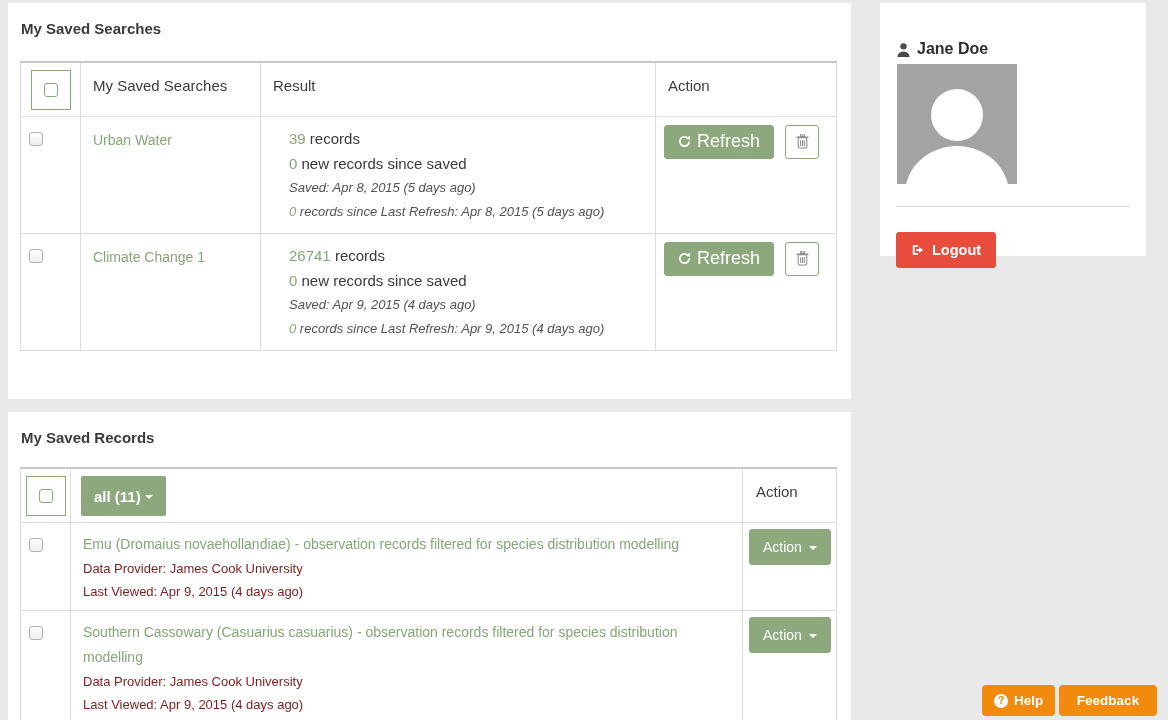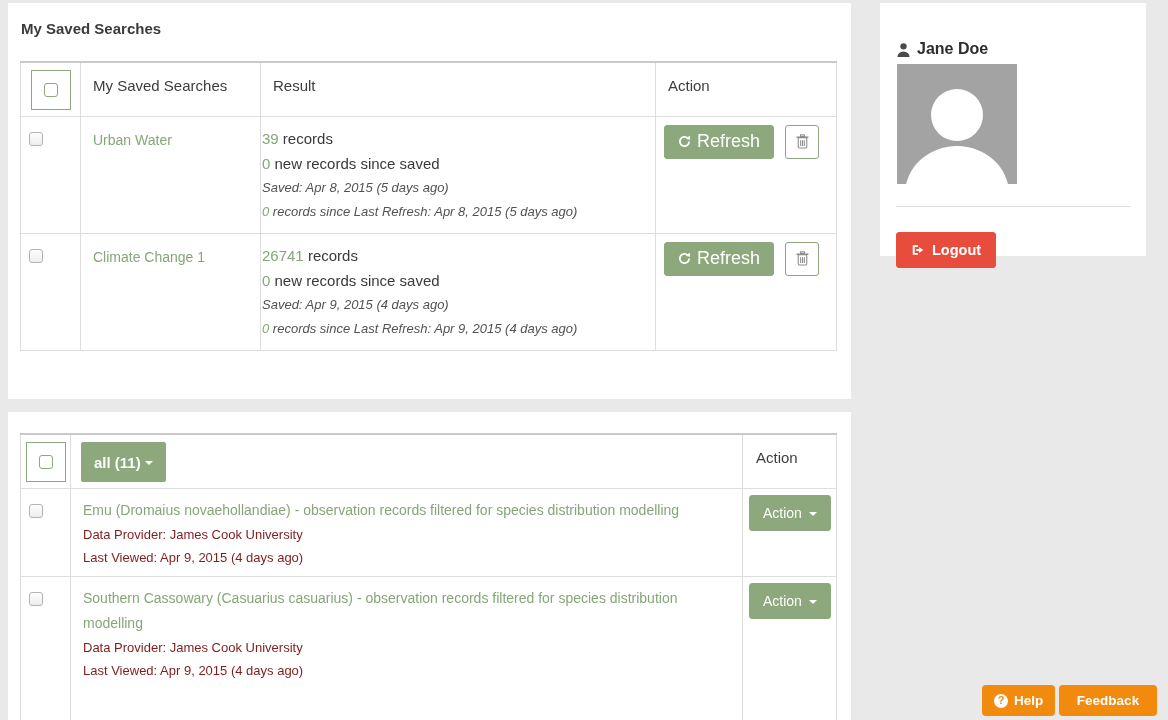--- a/index.html
+++ b/index.html
@@ -29,21 +29,21 @@
   .checkbox { width:14px; height:14px; border:1px solid #b3b3b3; border-radius:3px;
               background:linear-gradient(#fdfdfd,#eeeeee); display:inline-block; cursor:pointer; }
   .hdr-check-box .checkbox { border-color:#8ca87c; background:#ffffff; }
 
   .row-tall td { height:114px; }
   .row-rec1 td { height:88px; }
 
   .name-cell { padding:14px 12px; }
   .search-link { font-size:14px; color:#86a678; text-decoration:none; cursor:pointer; }
 
-  .result-cell { padding:9px 1px; }
+  .result-cell { padding:9px 28px; }
   .line-big   { font-size:15px; color:#3a3a3a; line-height:25px; }
   .line-small { font-size:13px; color:#525252; line-height:24px;font-style:italic; }
   .green { color:#86a678; }
 
   .action-cell { padding:8px 0 0 8px; white-space:nowrap; }
   .btn { display:inline-flex; align-items:center; border-radius:3px; cursor:pointer; border:1px solid transparent; }
   .btn-refresh { height:34px; padding:0 13px; background:#8ca87c; border-color:#8ca87c; color:#fff; font-size:18px; gap:6px; }
   .btn-trash { width:34px; height:34px; background:#fff; border-color:#8ca87c; justify-content:center; margin-left:7px; vertical-align:top; }
   .btn-action { height:36px; padding:0 13px; background:#8ca87c; border-color:#8ca87c; color:#fff; font-size:14px; gap:7px; }
   .btn-filter { height:40px; padding:0 12px; background:#8ca87c; border-color:#8ca87c; color:#fff; font-size:15px; font-weight:bold; gap:4px; border-radius:2px; }
@@ -157,20 +157,21 @@
               <line x1="7.7" y1="5.8" x2="7.7" y2="11.2" stroke="#8c8c8c"></line>
             </svg>
           </span>
         </td>
       </tr>
     </tbody>
   </table>
 </div>
 
 <div class="card" id="card-records">
+  <h3 class="panel-title">My Saved Records</h3>
   <table>
     <colgroup>
         <col style="width:50px">
         <col style="width:672px">
         <col style="width:94px">
       </colgroup>
     <thead>
       <tr>
         <th class="hdr-check-cell">
           <span class="hdr-check-box">

